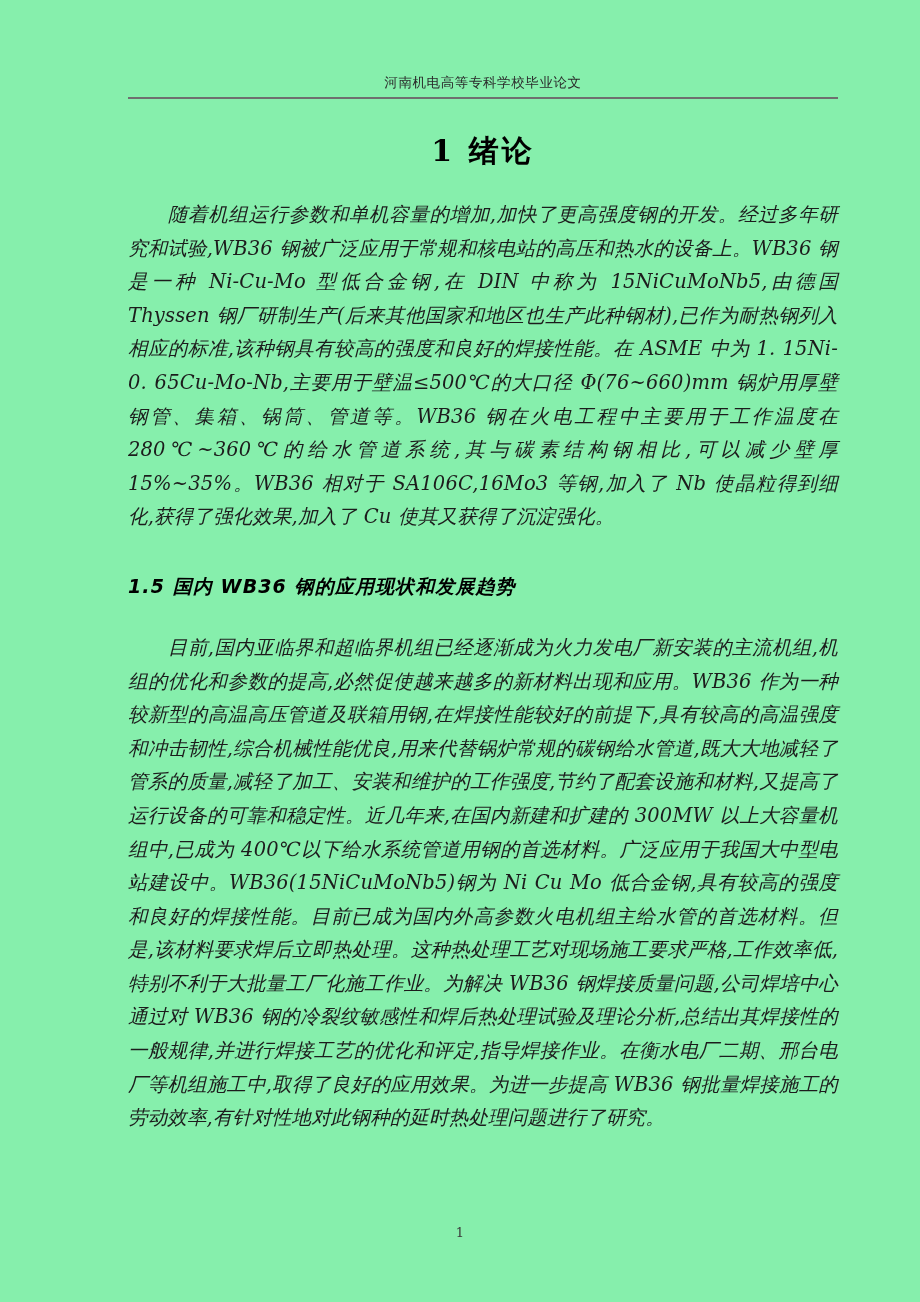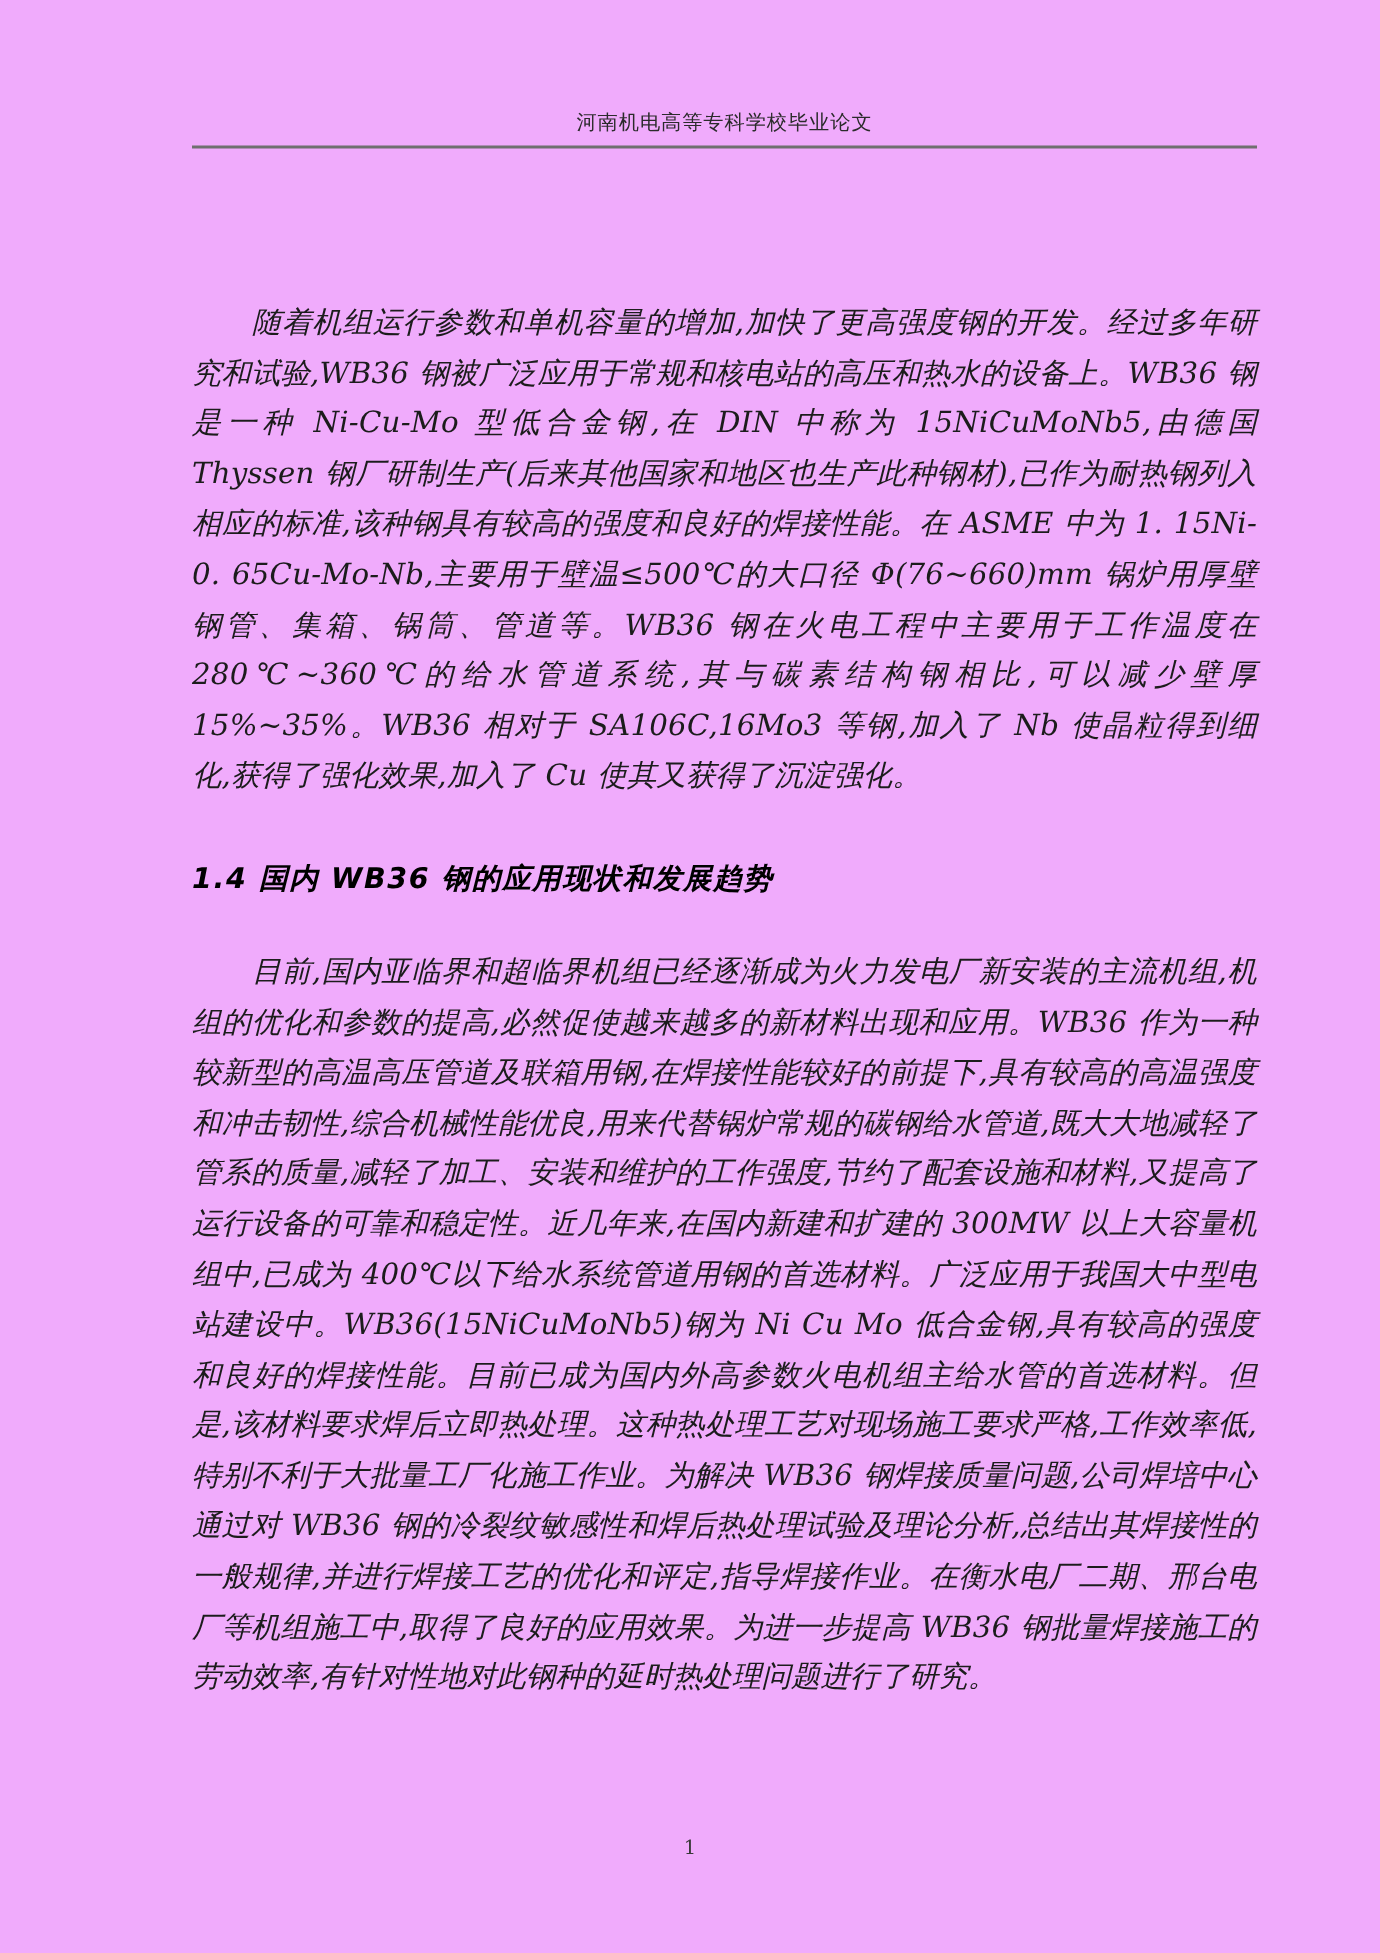--- a/index.html
+++ b/index.html
@@ -12,21 +12,21 @@
     height: 1302px;
     overflow: hidden;
     font-family: "Liberation Serif", "DejaVu Serif", serif;
     color: #1a1a1a;
   }
 
   .page {
     position: relative;
     width: 920px;
     height: 1302px;
-    background: #f0abfc;
+    background: #86efac;
     box-sizing: border-box;
   }
 
   
   .header-block {
     position: absolute;
     left: 128px;
     top: 72px;
     width: 710px;
   }
@@ -113,28 +113,29 @@
 </head>
 <body>
 
 <div class="page">
 
   <div class="header-block">
     <div class="header-text">河南机电高等专科学校毕业论文</div>
     <div class="header-rule"></div>
   </div>
 
+  <div class="chapter-title">1 绪论</div>
 
   <div class="content">
 
     <p class="body-par">随着机组运行参数和单机容量的增加,加快了更高强度钢的开发。经过多年研究和试验,WB36 钢被广泛应用于常规和核电站的高压和热水的设备上。WB36 钢是一种 Ni-Cu-Mo 型低合金钢,在 DIN 中称为 15NiCuMoNb5,由德国 Thyssen 钢厂研制生产(后来其他国家和地区也生产此种钢材),已作为耐热钢列入相应的标准,该种钢具有较高的强度和良好的焊接性能。在 ASME 中为 1. 15Ni-0. 65Cu-Mo-Nb,主要用于壁温≤500℃的大口径 Φ(76~660)mm 锅炉用厚壁钢管、集箱、锅筒、管道等。WB36 钢在火电工程中主要用于工作温度在 280℃~360℃的给水管道系统,其与碳素结构钢相比,可以减少壁厚 15%~35%。WB36 相对于 SA106C,16Mo3 等钢,加入了 Nb 使晶粒得到细化,获得了强化效果,加入了 Cu 使其又获得了沉淀强化。</p>
 
     <div class="gap-after-par1"></div>
 
-    <h2 class="section-heading">1.4 国内 WB36 钢的应用现状和发展趋势</h2>
+    <h2 class="section-heading">1.5 国内 WB36 钢的应用现状和发展趋势</h2>
 
     <div class="gap-after-heading"></div>
 
     <p class="body-par">目前,国内亚临界和超临界机组已经逐渐成为火力发电厂新安装的主流机组,机组的优化和参数的提高,必然促使越来越多的新材料出现和应用。WB36 作为一种较新型的高温高压管道及联箱用钢,在焊接性能较好的前提下,具有较高的高温强度和冲击韧性,综合机械性能优良,用来代替锅炉常规的碳钢给水管道,既大大地减轻了管系的质量,减轻了加工、安装和维护的工作强度,节约了配套设施和材料,又提高了运行设备的可靠和稳定性。近几年来,在国内新建和扩建的 300MW 以上大容量机组中,已成为 400℃以下给水系统管道用钢的首选材料。广泛应用于我国大中型电站建设中。WB36(15NiCuMoNb5)钢为 Ni Cu Mo 低合金钢,具有较高的强度和良好的焊接性能。目前已成为国内外高参数火电机组主给水管的首选材料。但是,该材料要求焊后立即热处理。这种热处理工艺对现场施工要求严格,工作效率低,特别不利于大批量工厂化施工作业。为解决 WB36 钢焊接质量问题,公司焊培中心通过对 WB36 钢的冷裂纹敏感性和焊后热处理试验及理论分析,总结出其焊接性的一般规律,并进行焊接工艺的优化和评定,指导焊接作业。在衡水电厂二期、邢台电厂等机组施工中,取得了良好的应用效果。为进一步提高 WB36 钢批量焊接施工的劳动效率,有针对性地对此钢种的延时热处理问题进行了研究。</p>
 
   </div>
 
   <div class="page-number">1</div>
 
 </div>

